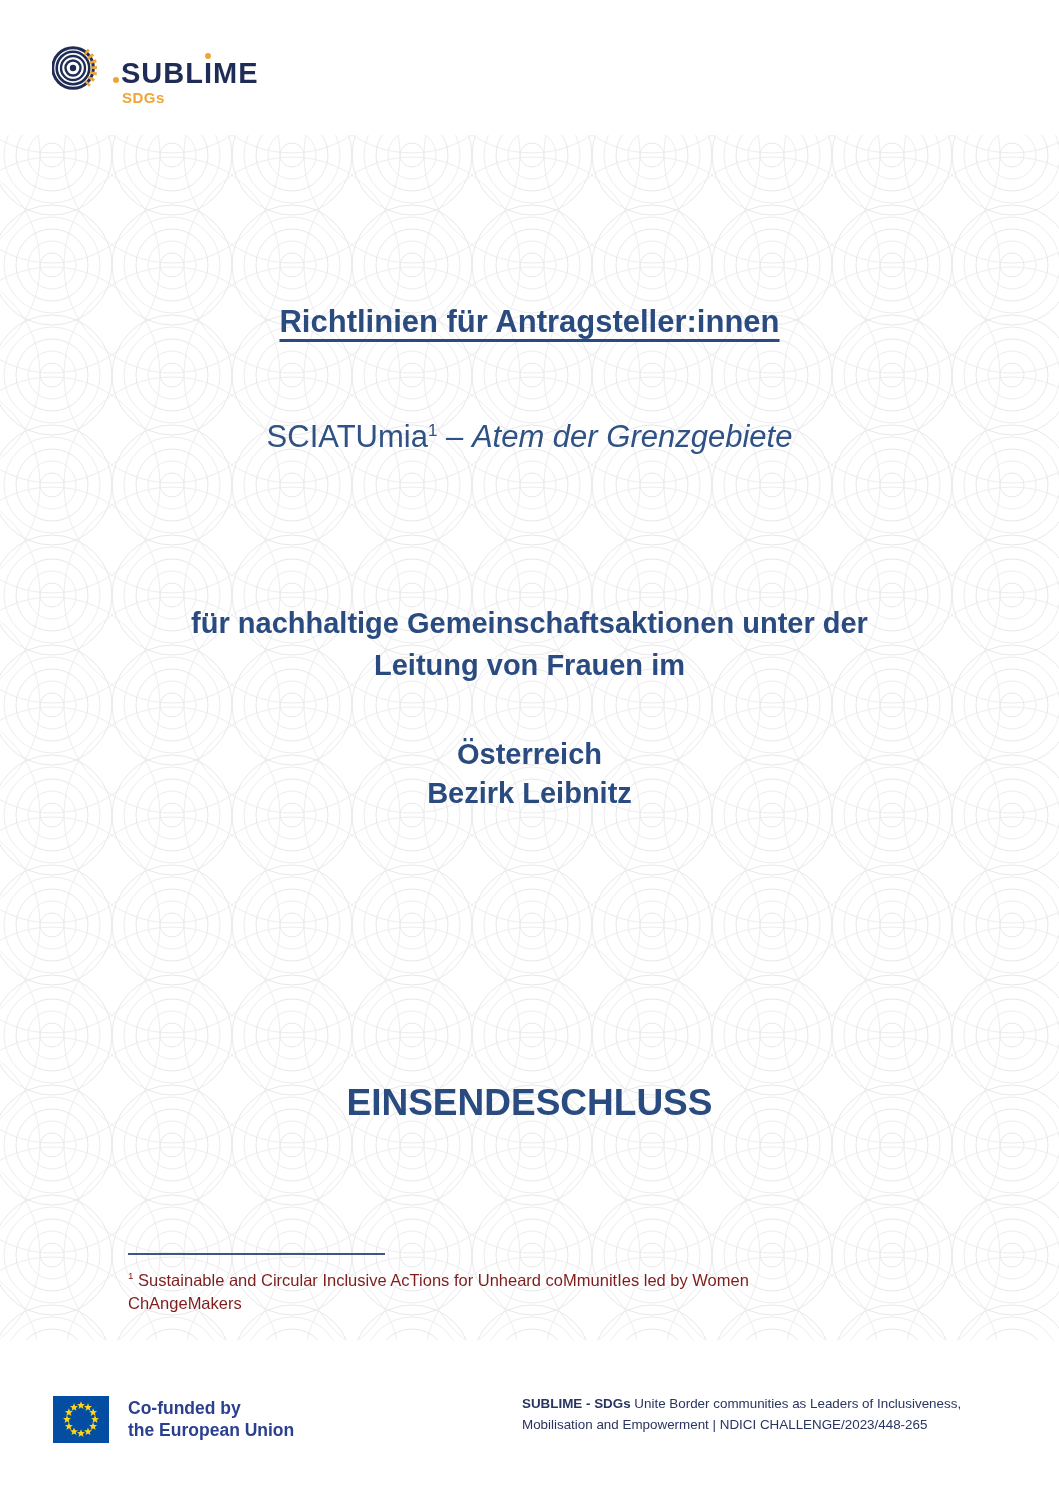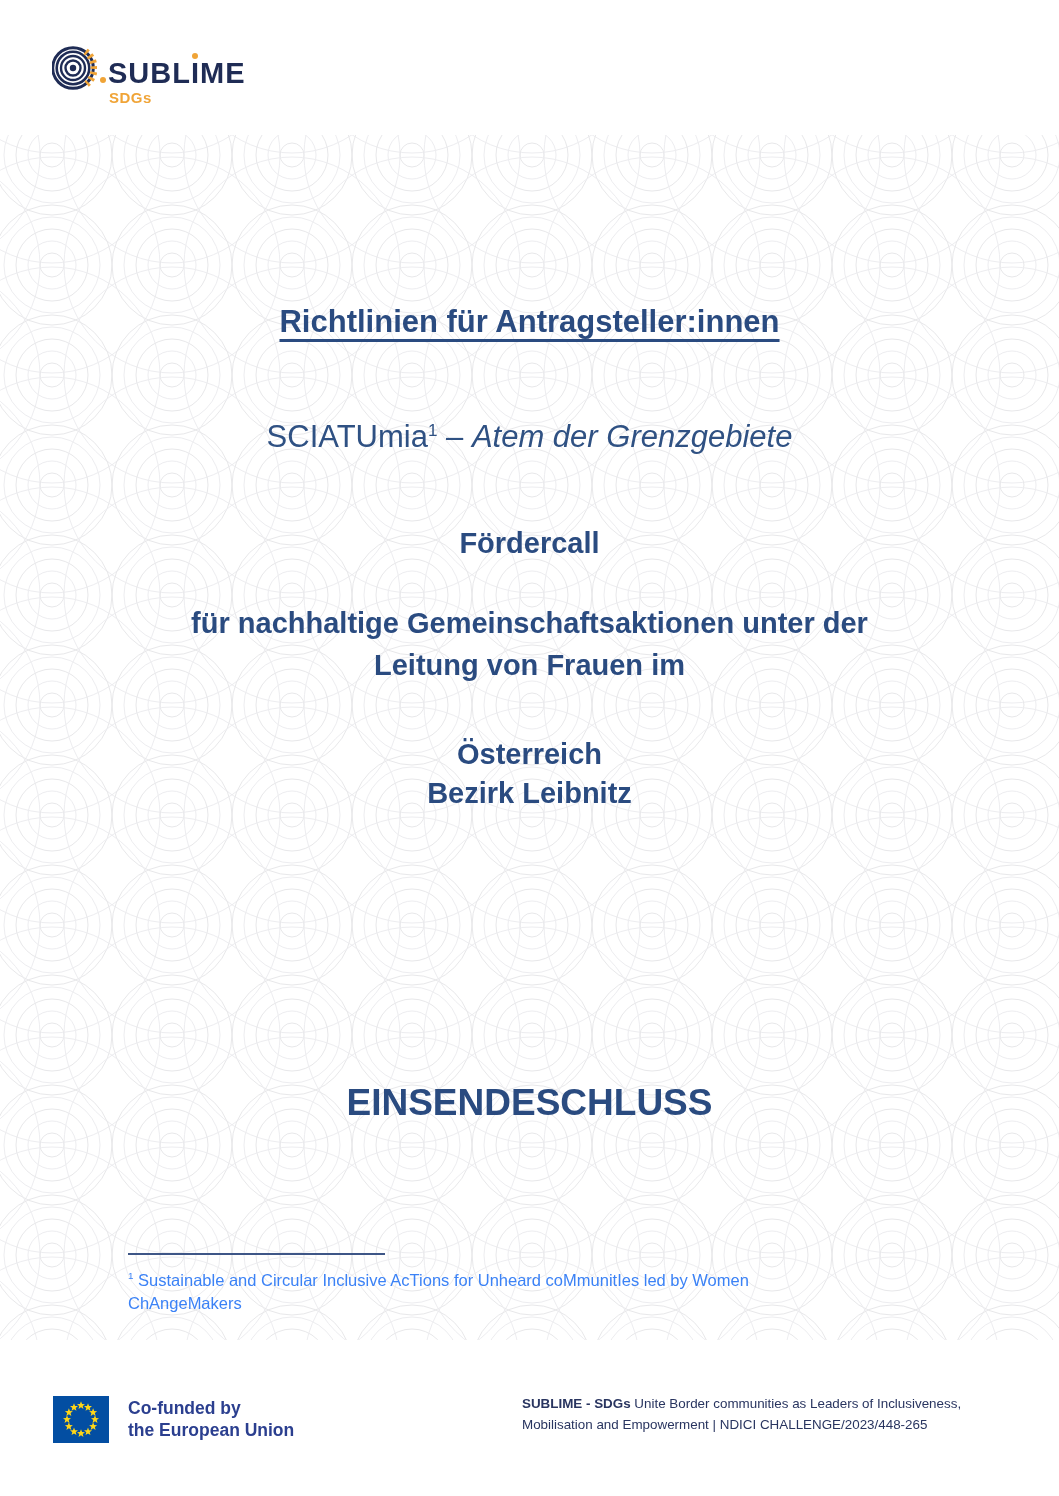--- a/index.html
+++ b/index.html
@@ -11,21 +11,21 @@
     font-family:"Liberation Sans", sans-serif;
   }
   
   .pattern-band{
     position:absolute;left:0;top:135px;width:1059px;height:1205px;
     overflow:hidden;
   }
   .pattern-band svg{position:absolute;left:0;top:0;}
 
   
-  .logo{position:absolute;left:52px;top:46px;display:flex;gap:3px;}
+  .logo{position:absolute;left:52px;top:46px;display:flex;gap:16px;}
   .logo-mark{width:45px;height:45px;flex:0 0 auto;}
   .logo-text{display:flex;flex-direction:column;padding-top:15px;}
   .logo-word{
     font-size:29px;font-weight:bold;color:#1f2c55;
     line-height:24px;letter-spacing:1px;white-space:nowrap;
   }
   .logo-dot{
     display:inline-block;width:6px;height:6px;border-radius:50%;
     background:#f0a437;margin-right:2px;vertical-align:baseline;
   }
@@ -57,21 +57,21 @@
   .h-loc{top:735px;font-size:29px;font-weight:bold;line-height:39px;}
   .h-deadline{top:1083px;font-size:37px;font-weight:bold;line-height:39px;}
 
   
   .footnote-rule{
     position:absolute;left:128px;top:1253px;width:257px;height:2px;
     background:#3e5687;
   }
   .footnote{
     position:absolute;left:128px;top:1264px;width:640px;
-    font-size:16.5px;line-height:23px;color:#3b82f6;
+    font-size:16.5px;line-height:23px;color:#7f1d1d;
   }
   .footnote sup{font-size:60%;}
 
   
   .eu-flag{position:absolute;left:53px;top:1396px;}
   .cofunded{
     position:absolute;left:128px;top:1397px;
     font-size:17.5px;font-weight:bold;color:#2b3f8f;line-height:22px;
   }
   .project{
@@ -888,21 +888,20 @@
   <div class="center-block doc-title">
     <span>Richtlinien für Antragsteller:innen</span>
   </div>
 
   <div class="center-block doc-subtitle">
     <span>SCIATUmia</span><sup>1</sup>
     <span>–</span>
     <span class="it">Atem der Grenzgebiete</span>
   </div>
 
-  <div class="center-block h-call">Fördercall</div>
 
   <div class="center-block h-desc">
     <div>für nachhaltige Gemeinschaftsaktionen unter der</div>
     <div>Leitung von Frauen im</div>
   </div>
 
   <div class="center-block h-loc">
     <div>Österreich</div>
     <div>Bezirk Leibnitz</div>
   </div>

